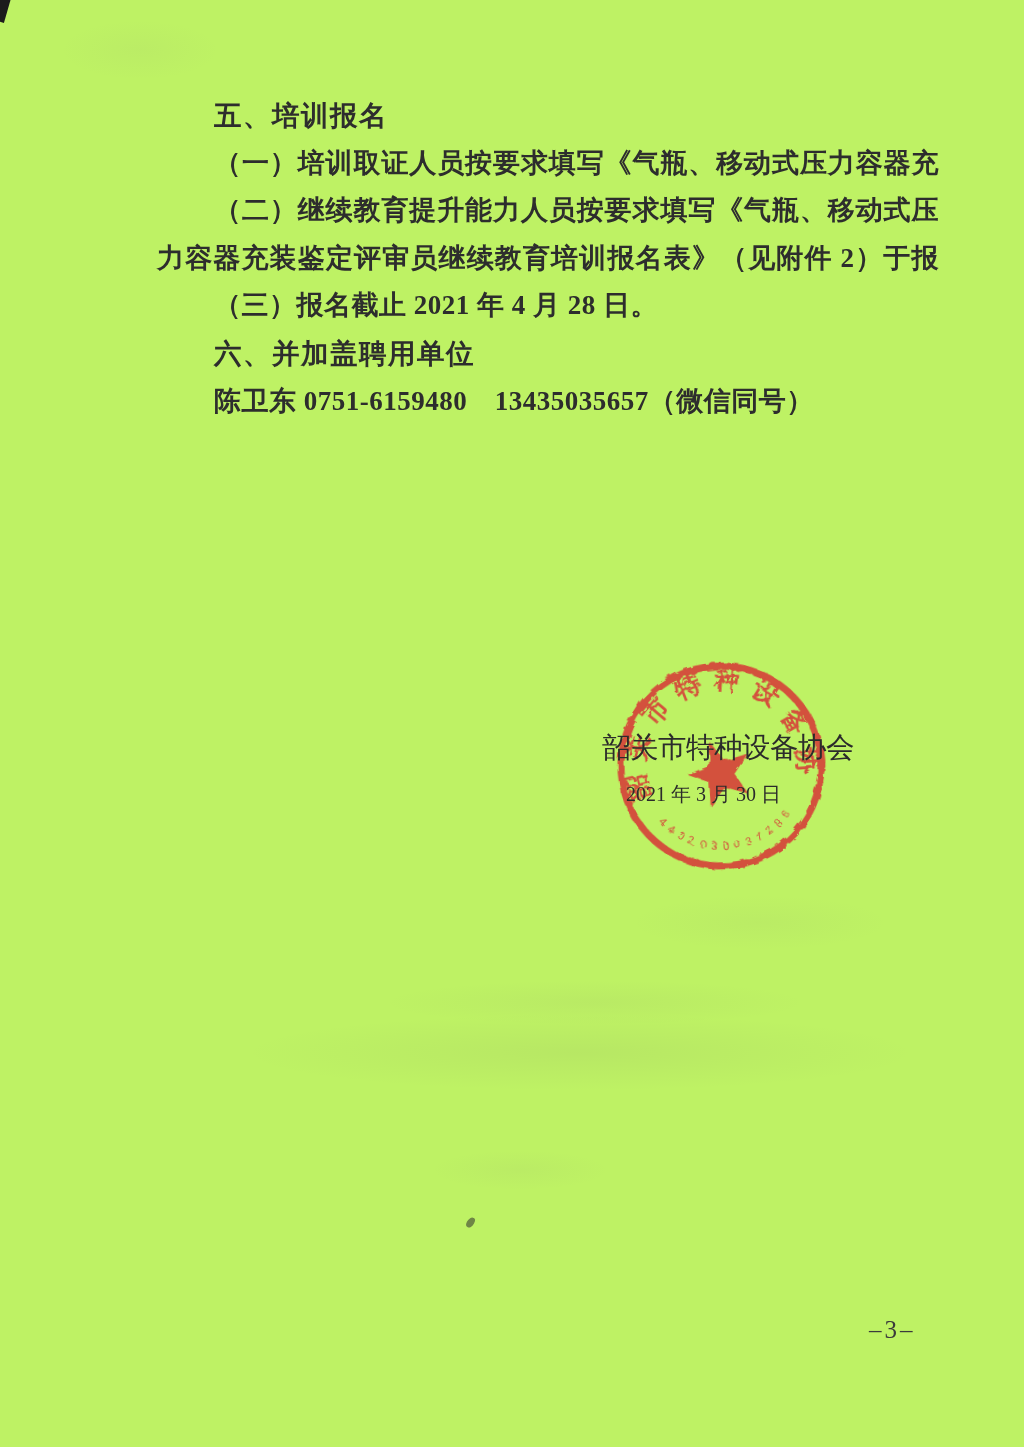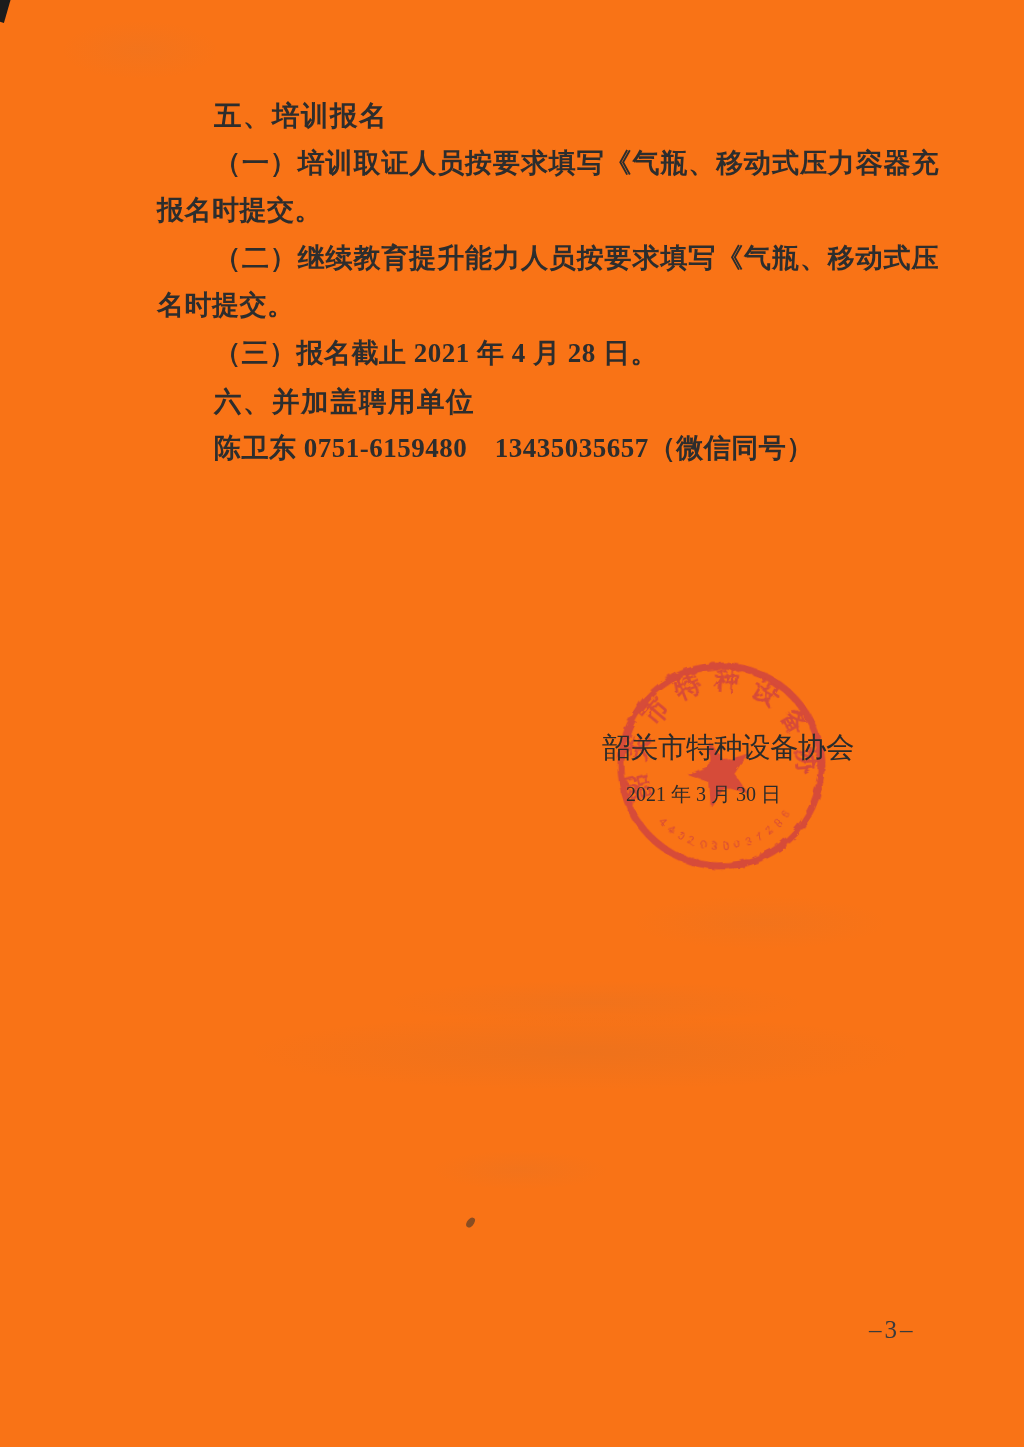--- a/index.html
+++ b/index.html
@@ -1,18 +1,18 @@
 <!DOCTYPE html>
 <html><head>
 <meta charset="utf-8">
 <style>
   html,body { margin:0; padding:0; background:#ffffff; }
   .page {
     position:relative; width:1024px; height:1447px;
-    background:#f97316; overflow:hidden;
+    background:#bef264; overflow:hidden;
     font-family:"Liberation Serif","DejaVu Serif",serif;
     color:#2d2d2d;
   }
   
   .doc { position:absolute; left:157px; top:92px; width:782px; z-index:2; }
   .ln {
     font-size:27px; line-height:47.6px; height:47.6px;
     letter-spacing:0.5px; white-space:pre;font-weight:bold;
   }
   .just { white-space:normal; text-align:justify; text-align-last:justify; text-justify:inter-character; }
@@ -47,23 +47,22 @@
   <div class="ghost g1"></div>
   <div class="ghost g2"></div>
   <div class="ghost g3"></div>
   <div class="ghost g4"></div>
   <div class="ghost g5"></div>
   <div class="speck"></div>
 
   <main class="doc">
     <div class="ln bold ind">五、培训报名</div>
     <div class="ln ind just">（一）培训取证人员按要求填写《气瓶、移动式压力容器充</div>
-    <div class="ln">报名时提交。</div>
     <div class="ln ind just">（二）继续教育提升能力人员按要求填写《气瓶、移动式压</div>
-    <div class="ln">名时提交。</div>
+    <div class="ln just">力容器充装鉴定评审员继续教育培训报名表》（见附件 2）于报</div>
     <div class="ln ind">（三）报名截止 2021 年 4 月 28 日。</div>
     <div class="ln bold ind">六、并加盖聘用单位</div>
     <div class="ln ind">陈卫东 0751-6159480　13435035657（微信同号）</div>
   </main>
 
   <svg class="seal" viewBox="0 0 232 232" aria-hidden="true">
     <defs>
       <filter id="rough" x="-10%" y="-10%" width="120%" height="120%">
         <feTurbulence type="fractalNoise" baseFrequency="0.12" numOctaves="2" result="n"></feTurbulence>
         <feDisplacementMap in="SourceGraphic" in2="n" scale="5"></feDisplacementMap>

